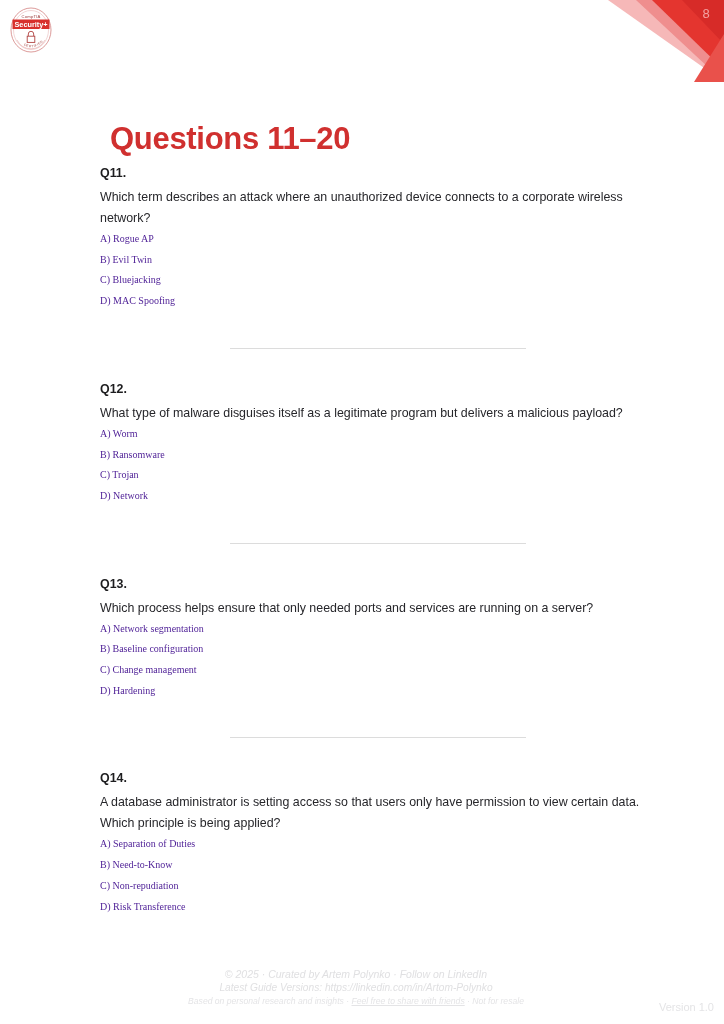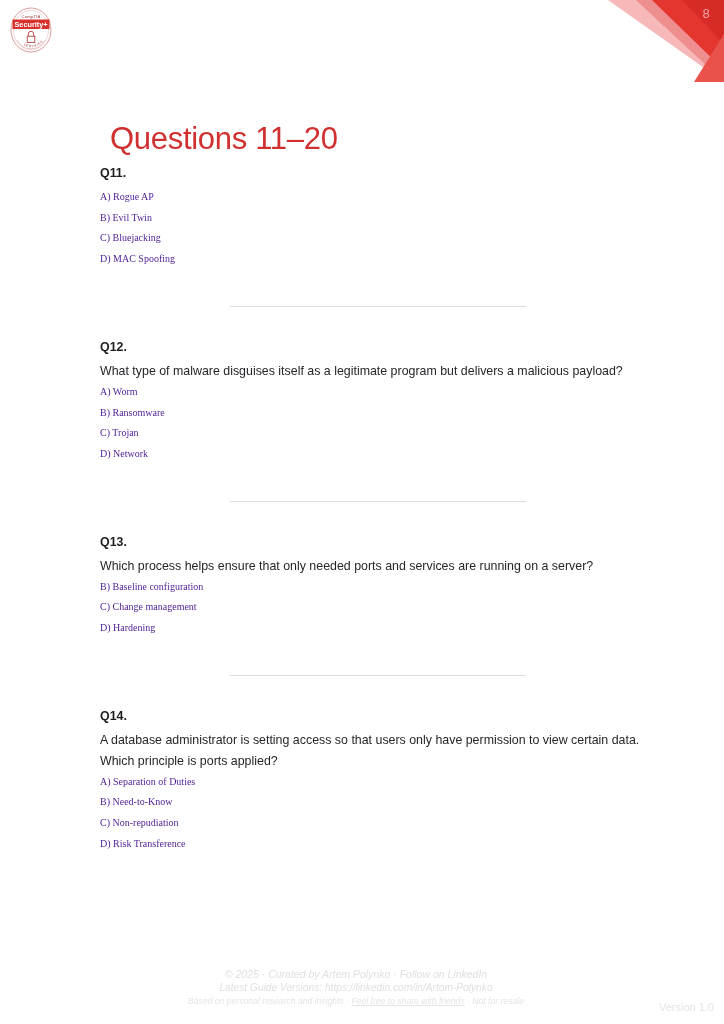--- a/index.html
+++ b/index.html
@@ -47,21 +47,21 @@
     height: 48px;
   }
   .badge svg { display: block; }
 
   
   .page-title {
     position: absolute;
     top: 100px;
     left: 110px;
     font-size: 31px;
-    font-weight: normal;
+    font-weight: bold;
     color: #d0302f;
     letter-spacing: -0.3px;
     white-space: nowrap;
   }
 
   
   .content {
     position: absolute;
     top: 163px;
     left: 100px;
@@ -161,20 +161,21 @@
     </text>
   </svg>
 </div>
 
 <h1 class="page-title">Questions 11–20</h1>
 
 <div class="content">
 
   <section class="question-block">
     <div class="q-label">Q11.</div>
+    <p class="q-stem">Which term describes an attack where an unauthorized device connects to a corporate wireless network?</p>
     <ul class="q-options">
       <li class="q-option">A) Rogue AP</li>
       <li class="q-option">B) Evil Twin</li>
       <li class="q-option">C) Bluejacking</li>
       <li class="q-option">D) MAC Spoofing</li>
     </ul>
   </section>
   <hr class="divider">
 
   <section class="question-block">
@@ -186,30 +187,31 @@
       <li class="q-option">C) Trojan</li>
       <li class="q-option">D) Network</li>
     </ul>
   </section>
   <hr class="divider">
 
   <section class="question-block">
     <div class="q-label">Q13.</div>
     <p class="q-stem">Which process helps ensure that only needed ports and services are running on a server?</p>
     <ul class="q-options">
+      <li class="q-option">A) Network segmentation</li>
       <li class="q-option">B) Baseline configuration</li>
       <li class="q-option">C) Change management</li>
       <li class="q-option">D) Hardening</li>
     </ul>
   </section>
   <hr class="divider">
 
   <section class="question-block">
     <div class="q-label">Q14.</div>
-    <p class="q-stem">A database administrator is setting access so that users only have permission to view certain data. Which principle is ports applied?</p>
+    <p class="q-stem">A database administrator is setting access so that users only have permission to view certain data. Which principle is being applied?</p>
     <ul class="q-options">
       <li class="q-option">A) Separation of Duties</li>
       <li class="q-option">B) Need-to-Know</li>
       <li class="q-option">C) Non-repudiation</li>
       <li class="q-option">D) Risk Transference</li>
     </ul>
   </section>
 
 </div>
 

